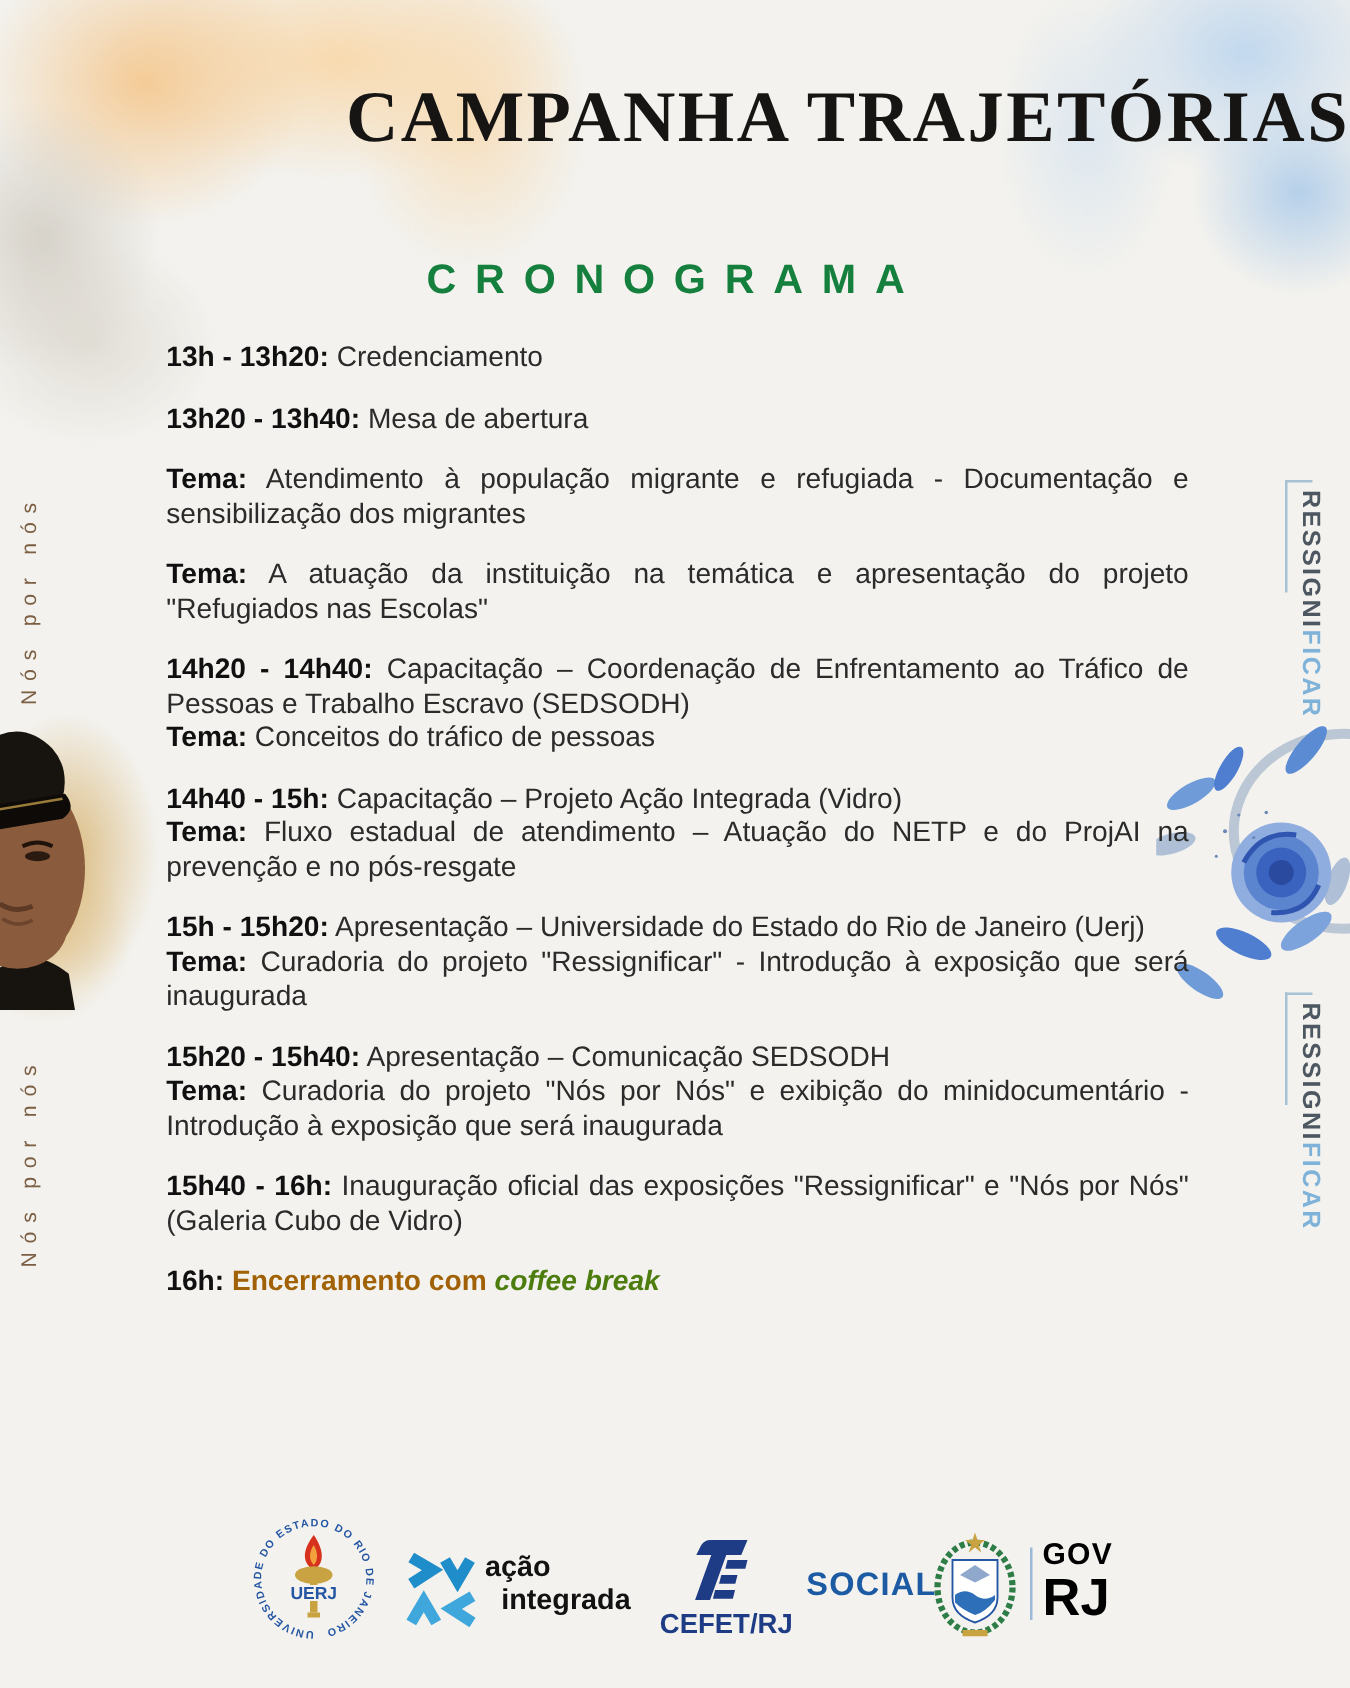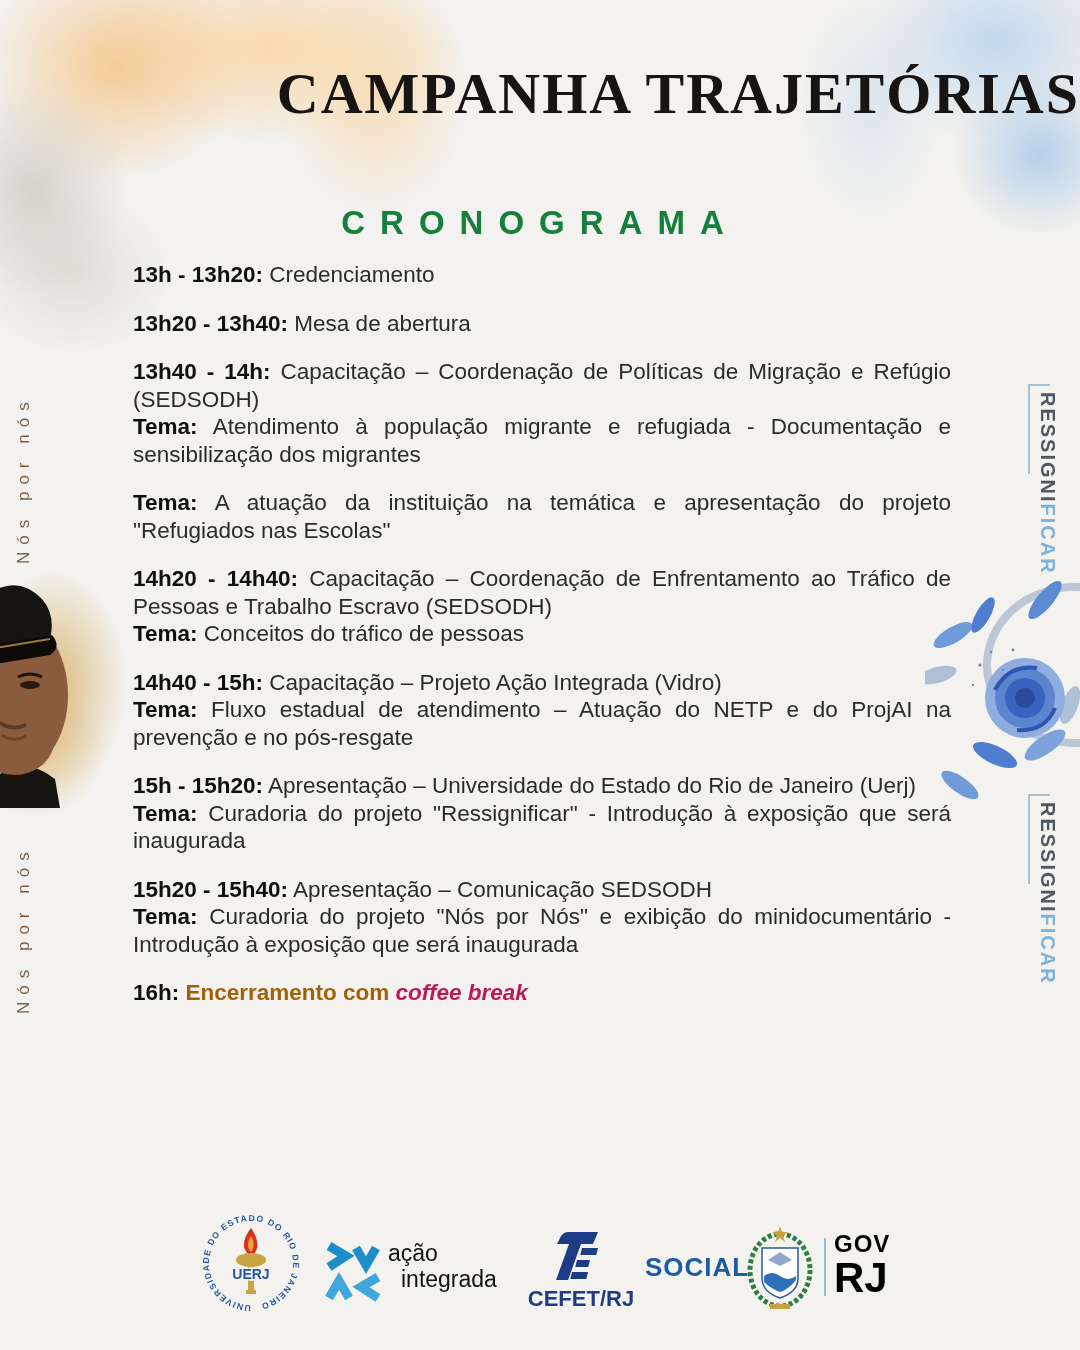--- a/index.html
+++ b/index.html
@@ -29,27 +29,27 @@
       radial-gradient(closest-side at 45% 70%, rgba(226,196,140,.8), rgba(226,196,140,0) 90%); }
 
   
   .title { left:0; right:0; top:60px; text-align:right;
     font-family:"Liberation Serif", serif; font-weight:bold; font-size:58px;
     letter-spacing:2px; color:#171513; }
   .subtitle { left:0; right:0; top:204px; text-align:center;
     font-weight:bold; font-size:33px; letter-spacing:15px; color:#15803d; }
 
   
-  .schedule { left:133px; top:261px; width:818px; color:#2b2b2b;
+  .schedule { left:133px; top:272px; width:818px; color:#2b2b2b;
     font-size:22.5px; line-height:27.5px; }
   .sched-item { margin:0 0 21px 0; }
   .sched-line { margin:0; text-align:justify; }
   .time, .tema-label { font-weight:bold; color:#101010; }
   .bold-line .desc { font-weight:bold; color:#a16207; }
-  .desc-italic { font-weight:bold; font-style:italic; color:#be185d; }
+  .desc-italic { font-weight:bold; font-style:italic; color:#4d7c0f; }
 
   
   .vleft { writing-mode:vertical-rl; transform:rotate(180deg);
     color:#7c5e43; font-size:17px; letter-spacing:7px; }
   .vleft-top { left:14px; top:368px; height:196px; }
   .vleft-bottom { left:14px; top:818px; height:196px; }
   .vright { writing-mode:vertical-rl; text-orientation:sideways;
     font-weight:bold; font-size:20px; letter-spacing:2px; color:#4d5761; }
   .vright-top { left:1036px; top:392px; height:180px; }
   .vright-bottom { left:1036px; top:802px; height:180px; }
@@ -59,21 +59,21 @@
   .bracket-bottom { left:1028px; top:794px; }
 
   
   .portrait { left:0; top:573px; }
   .flower { right:0; top:580px; }
 
   
   .footer { left:0; top:1208px; width:1080px; height:120px; }
   .uerj { left:198px; top:2px; }
   .acao-icon { left:325px; top:34px; }
-  .acao-text { left:388px; top:32px; color:#121212; font-weight:normal; font-size:23px; line-height:26px; }
+  .acao-text { left:388px; top:32px; color:#121212; font-weight:bold; font-size:23px; line-height:26px; }
   .acao-text .l2 { margin-left:13px; }
   .cefet { left:522px; top:16px; }
   .social { left:645px; top:44px; color:#1d5aa4; font-weight:bold; font-size:26px; letter-spacing:1px; }
   .govseal { left:744px; top:16px; }
   .govdivider { left:824px; top:30px; width:2px; height:58px; background:#9db9d8; }
   .govtext { left:834px; top:24px; color:#000000; font-weight:bold; line-height:1; }
   .govtext .gov { font-size:24px; letter-spacing:1px; }
   .govtext .rj { font-size:42px; margin-top:1px; }
 </style>
 </head>
@@ -141,21 +141,20 @@
     <p class="sched-line"><strong class="time">13h - 13h20:</strong><span class="desc"> Credenciamento</span></p>
 
   </div>
 
   <div class="sched-item">
     <p class="sched-line"><strong class="time">13h20 - 13h40:</strong><span class="desc"> Mesa de abertura</span></p>
 
   </div>
 
   <div class="sched-item">
-    <p class="sched-line"><strong class="time">13h40 - 14h:</strong><span class="desc"> Capacitação – Coordenação de Políticas de Migração e Refúgio (SEDSODH)</span></p>
     <p class="sched-line tema"><strong class="tema-label">Tema:</strong><span class="tema-text"> Atendimento à população migrante e refugiada - Documentação e sensibilização dos migrantes</span></p>
   </div>
 
   <div class="sched-item">
     <p class="sched-line tema"><strong class="tema-label">Tema:</strong><span class="tema-text"> A atuação da instituição na temática e apresentação do projeto "Refugiados nas Escolas"</span></p>
   </div>
 
   <div class="sched-item">
     <p class="sched-line"><strong class="time">14h20 - 14h40:</strong><span class="desc"> Capacitação – Coordenação de Enfrentamento ao Tráfico de Pessoas e Trabalho Escravo (SEDSODH)</span></p>
     <p class="sched-line tema"><strong class="tema-label">Tema:</strong><span class="tema-text"> Conceitos do tráfico de pessoas</span></p>
@@ -169,20 +168,24 @@
   <div class="sched-item">
     <p class="sched-line"><strong class="time">15h - 15h20:</strong><span class="desc"> Apresentação – Universidade do Estado do Rio de Janeiro (Uerj)</span></p>
     <p class="sched-line tema"><strong class="tema-label">Tema:</strong><span class="tema-text"> Curadoria do projeto "Ressignificar" - Introdução à exposição que será inaugurada</span></p>
   </div>
 
   <div class="sched-item">
     <p class="sched-line"><strong class="time">15h20 - 15h40:</strong><span class="desc"> Apresentação – Comunicação SEDSODH</span></p>
     <p class="sched-line tema"><strong class="tema-label">Tema:</strong><span class="tema-text"> Curadoria do projeto "Nós por Nós" e exibição do minidocumentário - Introdução à exposição que será inaugurada</span></p>
   </div>
 
+  <div class="sched-item">
+    <p class="sched-line"><strong class="time">15h40 - 16h:</strong><span class="desc"> Inauguração oficial das exposições "Ressignificar" e "Nós por Nós" (Galeria Cubo de Vidro)</span></p>
+
+  </div>
 
   <div class="sched-item bold-line">
     <p class="sched-line"><strong class="time">16h:</strong><span class="desc"> Encerramento com </span><em class="desc-italic">coffee break</em></p>
 
   </div>
 </div>
 
 <div class="abs footer">
 
   <svg class="abs uerj" width="106" height="106" viewBox="0 0 106 106">

